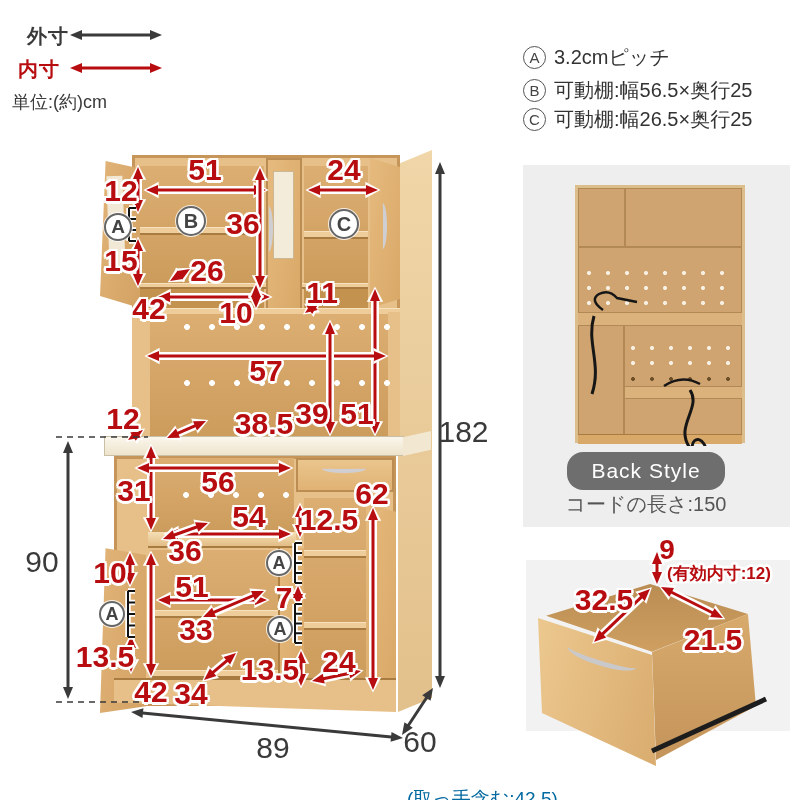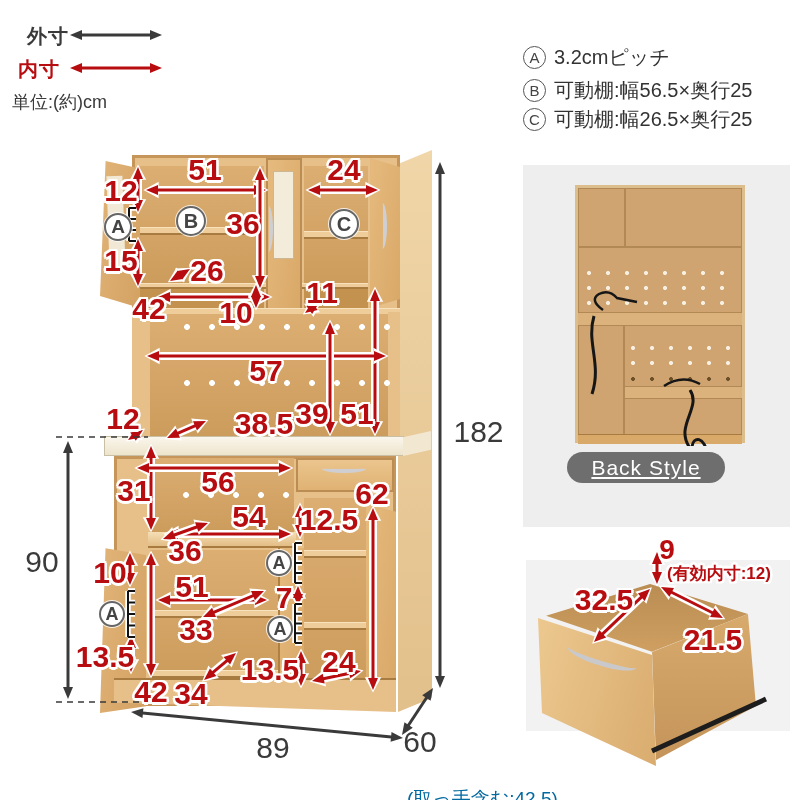--- a/index.html
+++ b/index.html
@@ -143,21 +143,22 @@
       <div class="abs" style="left:47px;top:198px;width:117px;height:13px;background:#dbb27b;border-top:1px solid #b28854;border-bottom:1px solid #b28854;"></div>
       <div class="abs" style="left:0;top:246px;width:164px;height:10px;background:#d9a96a;border-top:1px solid #a87c41;"></div>
       <svg width="170" height="258" style="position:absolute;left:0;top:0;">
         <path d="M25 122 q-14 -10 -4 -16 q10 -5 18 4 l20 4" fill="none" stroke="#161616" stroke-width="2.5"></path>
         <path d="M16 128 c-8 26 8 48 -2 78" fill="none" stroke="#161616" stroke-width="3"></path>
         <path d="M86 198 q18 -12 36 -2" fill="none" stroke="#161616" stroke-width="2.5"></path>
         <path d="M112 202 c12 18 -16 36 0 58 c8 12 20 6 14 -4 c-6 -10 -16 -2 -10 10" fill="none" stroke="#161616" stroke-width="3"></path>
       </svg>
     </div>
   </div>
-  <div class="pill" style="left:567px;top:452px;width:158px;height:31px;text-decoration:underline;">Back Style</div>
+  <div class="pill" style="left:567px;top:452px;width:158px;height:38px;">Back Style</div>
+  <div class="caption" style="left:646px;top:491px;">コードの長さ:150</div>
 
   <div class="abs gray-panel" style="left:526px;top:560px;width:264px;height:171px;background:#f2f2f2;"></div>
   <div>
     <div class="abs" style="left:544px;top:582px;width:206px;height:72px;background:linear-gradient(180deg,#b98c52,#d0a062);
                 clip-path:polygon(1% 47%,51.5% 2.8%,99% 44.4%,52.4% 97%);"></div>
     <div class="abs" style="left:650px;top:612px;width:108px;height:150px;background:linear-gradient(180deg,#d8aa6c,#c4945a);
                 clip-path:polygon(90.7% 1.3%,1.9% 26.7%,5.6% 98.7%,98.1% 62.7%);"></div>
     <div class="abs" style="left:538px;top:616px;width:120px;height:152px;background:linear-gradient(105deg,#ecc88f,#d9ab6e);
                 clip-path:polygon(0 1.3%,95% 25.6%,98.3% 98.7%,3.3% 63.8%);"></div>
     <div class="abs" style="left:566px;top:648px;width:72px;height:18px;border-bottom:5px solid #c9c9cc;border-radius:50%;transform:rotate(17deg);"></div>
@@ -415,21 +416,21 @@
       <span class="dim red" style="left: 110px; top: 573px;">10</span>
       <span class="dim red" style="left: 192px; top: 587px;">51</span>
       <span class="dim red" style="left: 284px; top: 598px;">7</span>
       <span class="dim red" style="left: 196px; top: 630px;">33</span>
       <span class="dim red" style="left: 105px; top: 657px;">13.5</span>
       <span class="dim red" style="left: 151px; top: 692px;">42</span>
       <span class="dim red" style="left: 191px; top: 694px;">34</span>
       <span class="dim red" style="left: 270px; top: 670px;">13.5</span>
       <span class="dim red" style="left: 339px; top: 662px;">24</span>
       <span class="dim black" style="left: 42px; top: 562px;">90</span>
-      <span class="dim black" style="left: 466px; top: 432px; padding-left: 25px;">182</span>
+      <span class="dim black" style="left: 451px; top: 432px; padding-left: 25px;">182</span>
       <span class="dim black" style="left: 273px; top: 748px;">89</span>
       <span class="dim black" style="left: 420px; top: 742px;">60</span>
       <span class="dim red" style="left: 667px; top: 550px; font-size: 28px;">9</span>
       <span class="dim red" style="left: 719px; top: 573px; font-size: 17px;">(有効内寸:12)</span>
       <span class="dim red" style="left: 604px; top: 600px;">32.5</span>
       <span class="dim red" style="left: 713px; top: 630px; margin-top: 10px;">21.5</span>
       <div class="marker" style="left: 104px; top: 213px; height: 28px; width: 28px; font-size: 19px;">A</div>
       <div class="marker" style="left: 176px; top: 206px; height: 30px; width: 30px; font-size: 20px;">B</div>
       <div class="marker" style="left: 329px; top: 209px; height: 30px; width: 30px; font-size: 20px;">C</div>
       <div class="marker" style="left: 266px; top: 550px; height: 26px; width: 26px; font-size: 18px;">A</div>

